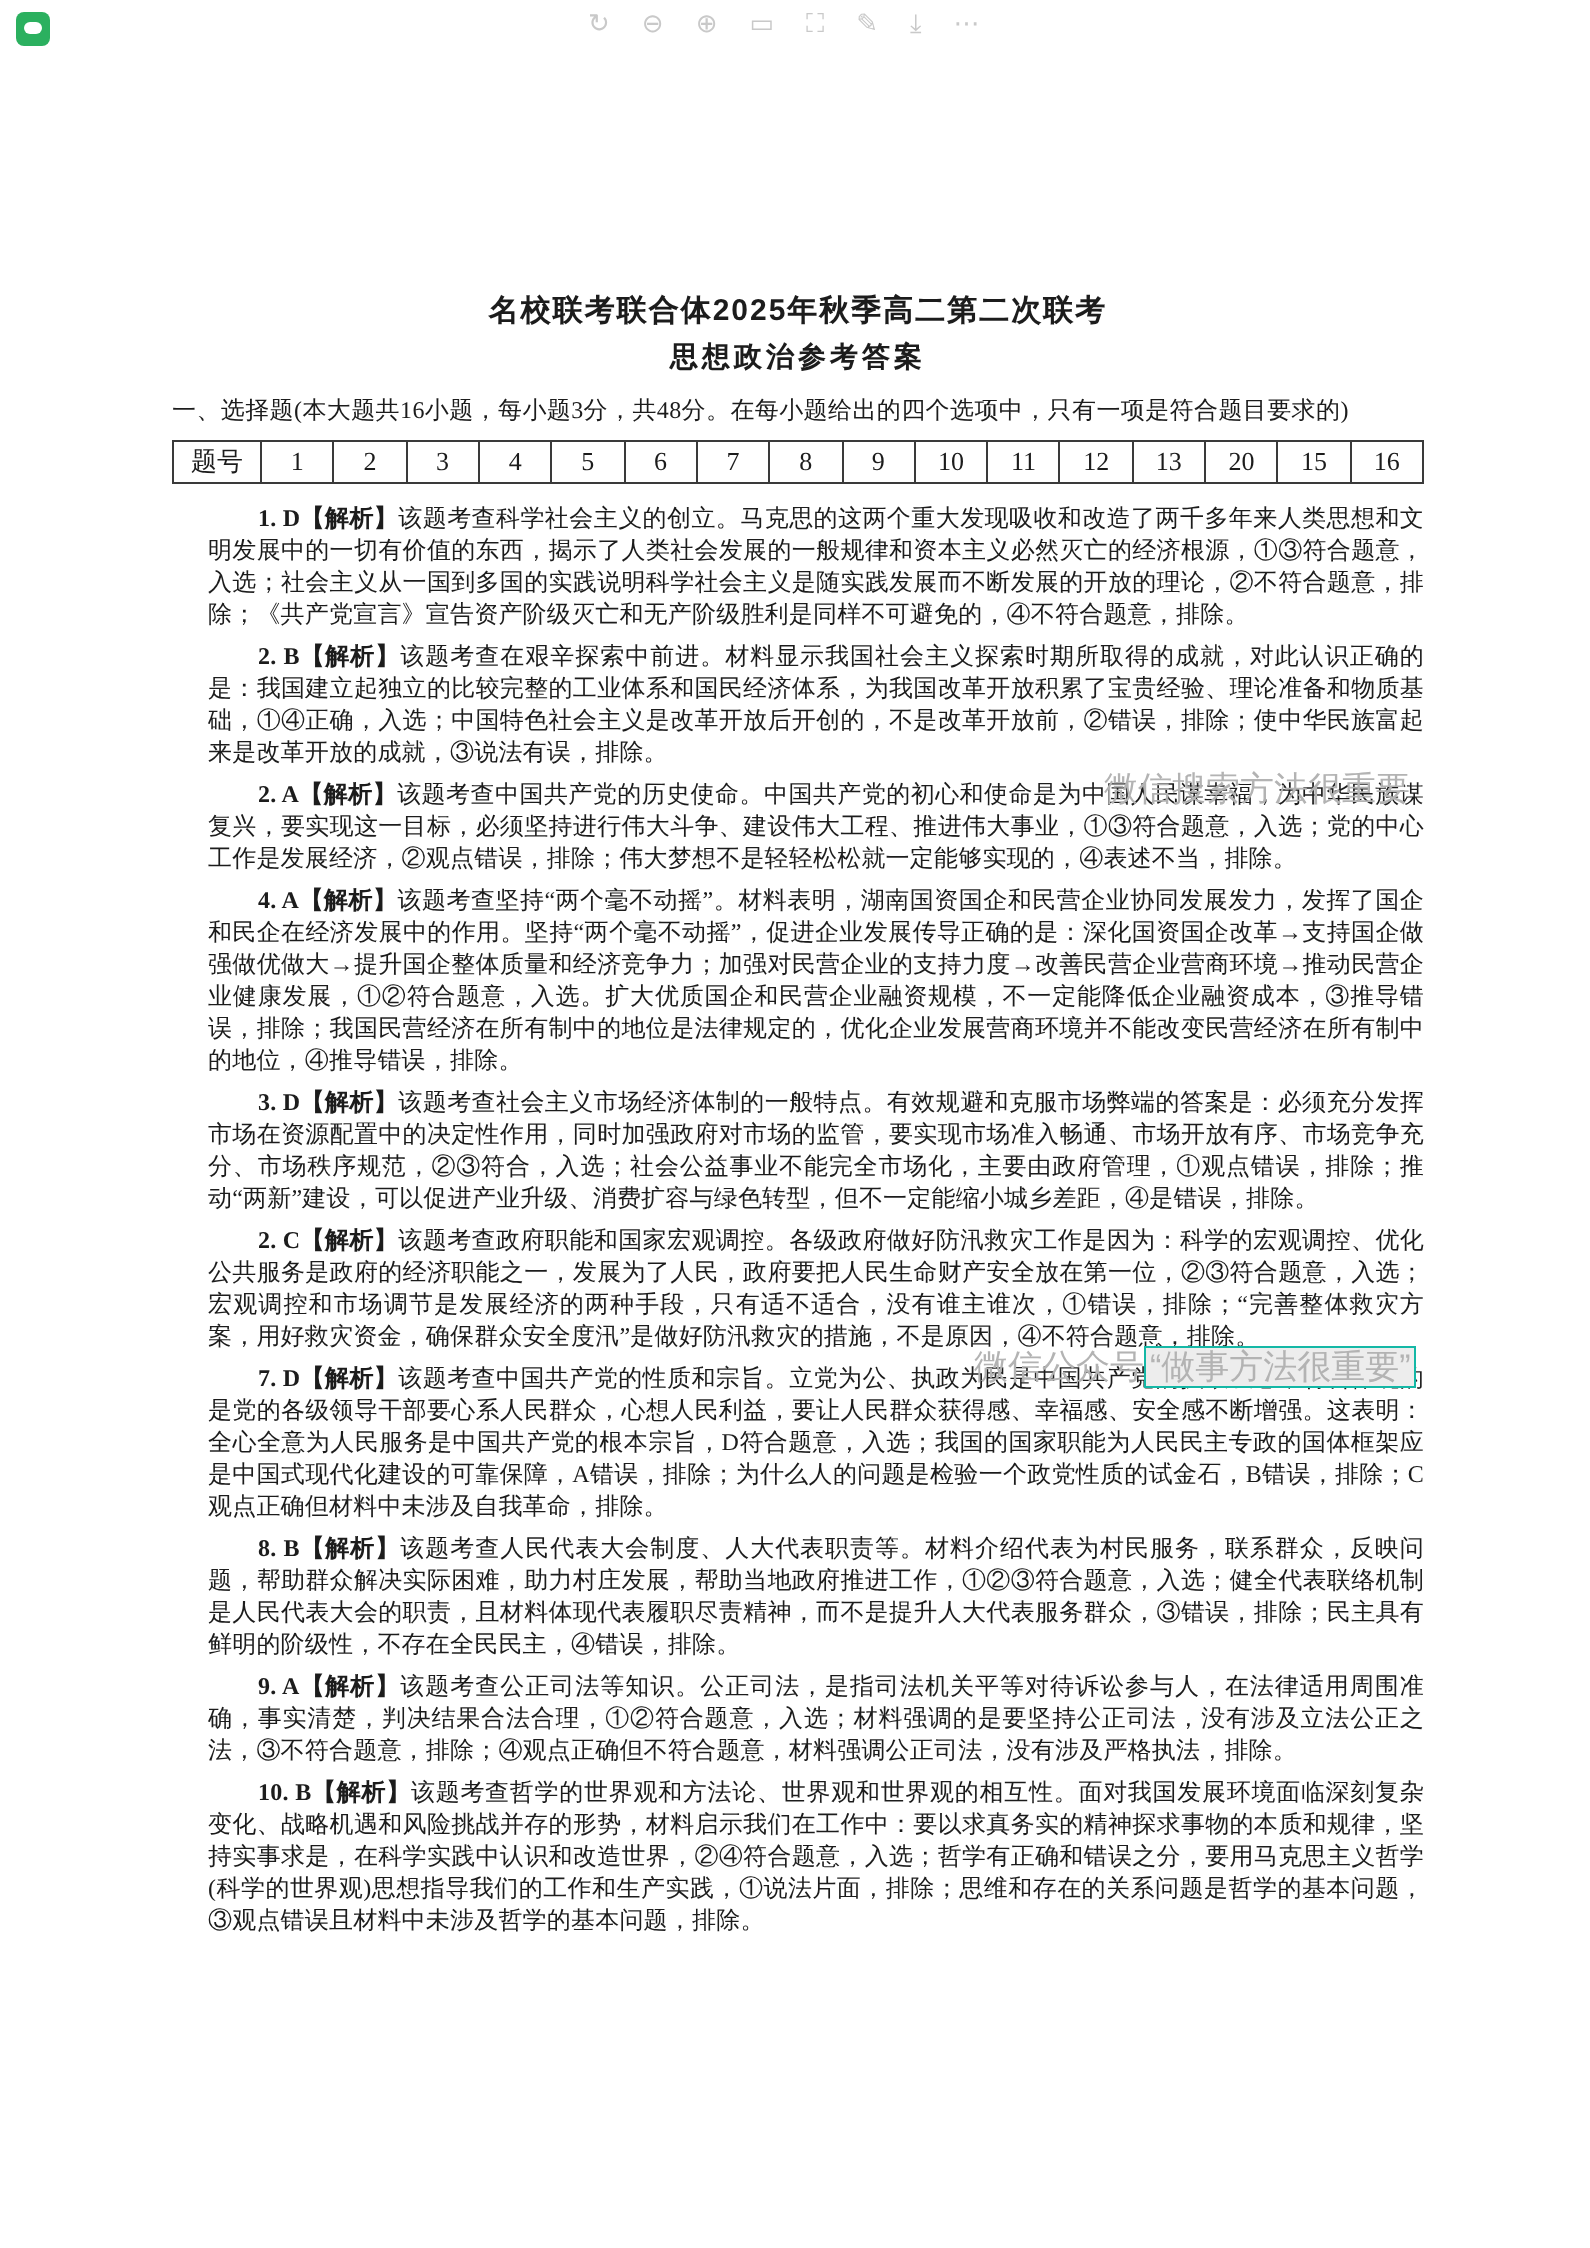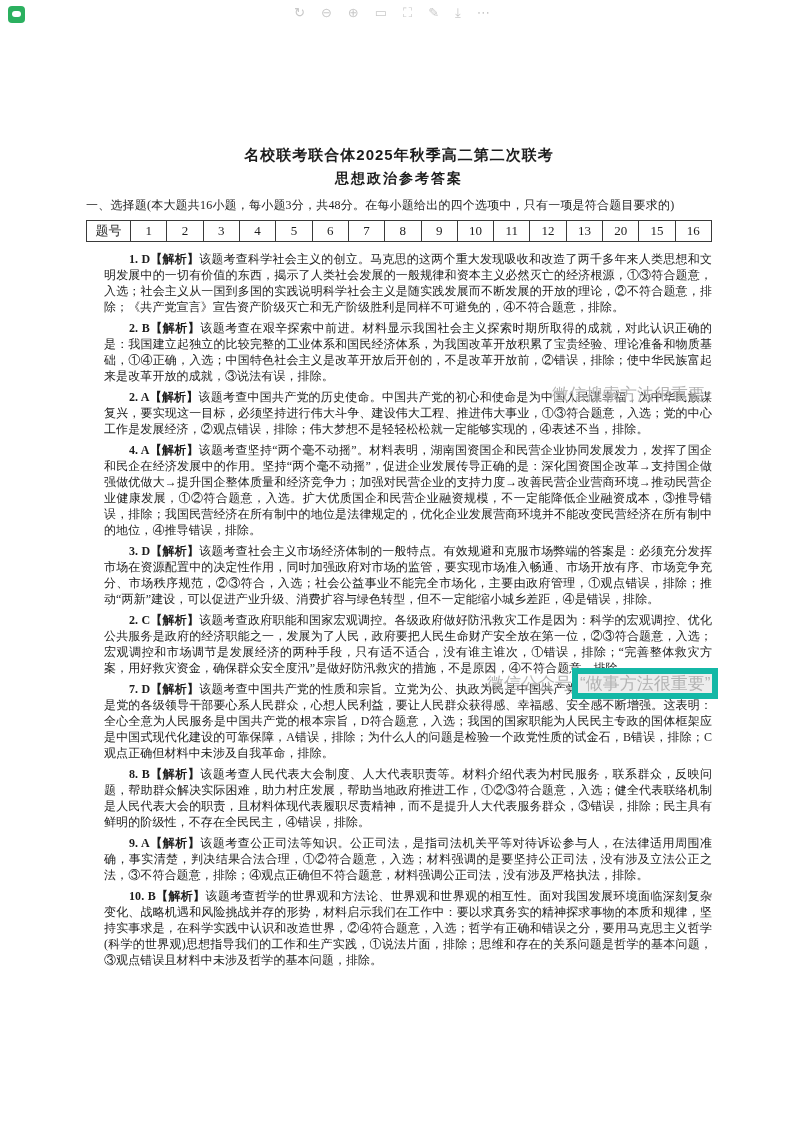--- a/index.html
+++ b/index.html
@@ -56,21 +56,21 @@
     letter-spacing:0.1px;
   }
   .exp .head { font-weight:bold;margin-left:43px; }
 
   .watermark {
     position:absolute; color:#b3b3b3; font-size:17px;
     font-family:"Liberation Sans", sans-serif; white-space:nowrap;
   }
   .wm1 { left:552px; top:383px; }
   .wm2 { left:487px; top:672px; }
-  .wm-box { border:6px solid #14b8a6; background:#ededed; padding:0 2px; }
+  .wm-box { border:1px solid #14b8a6; background:#ededed; padding:0 2px; }
 </style>
 </head>
 <body>
 
 <div class="app-icon"></div>
 <div class="tb-icons">
   <span>↻</span>
   <span>⊖</span>
   <span>⊕</span>
   <span>▭</span>

